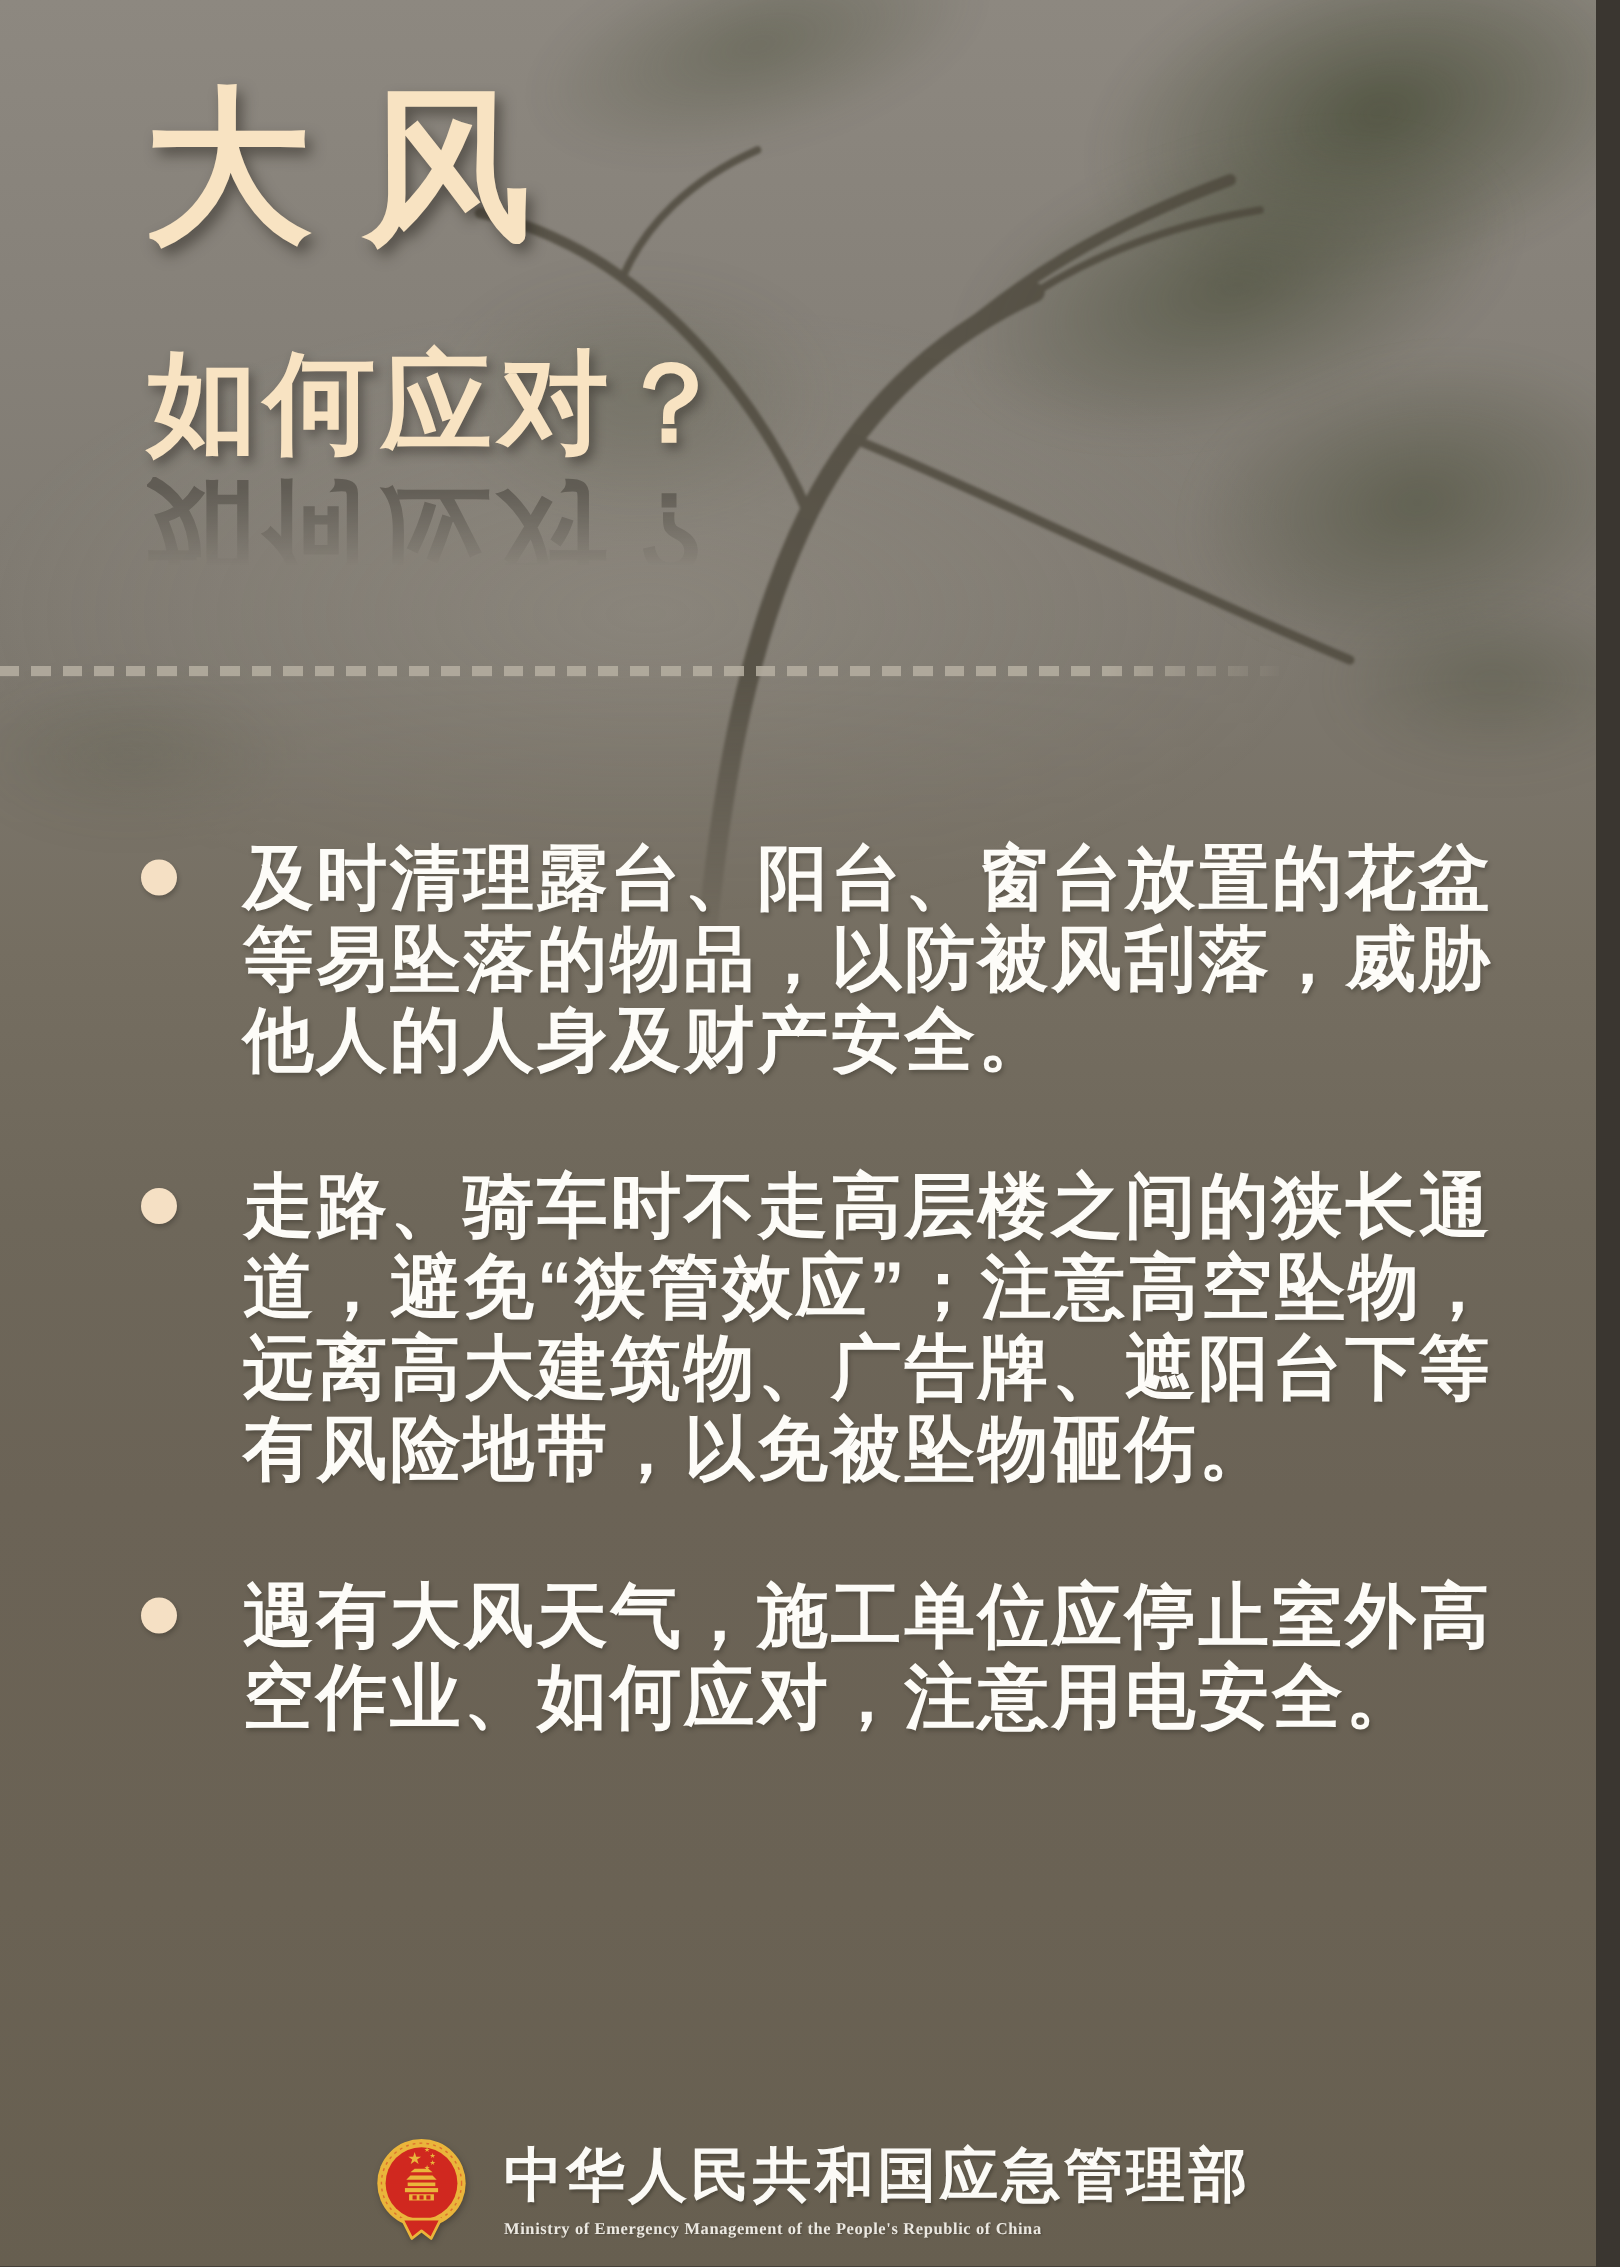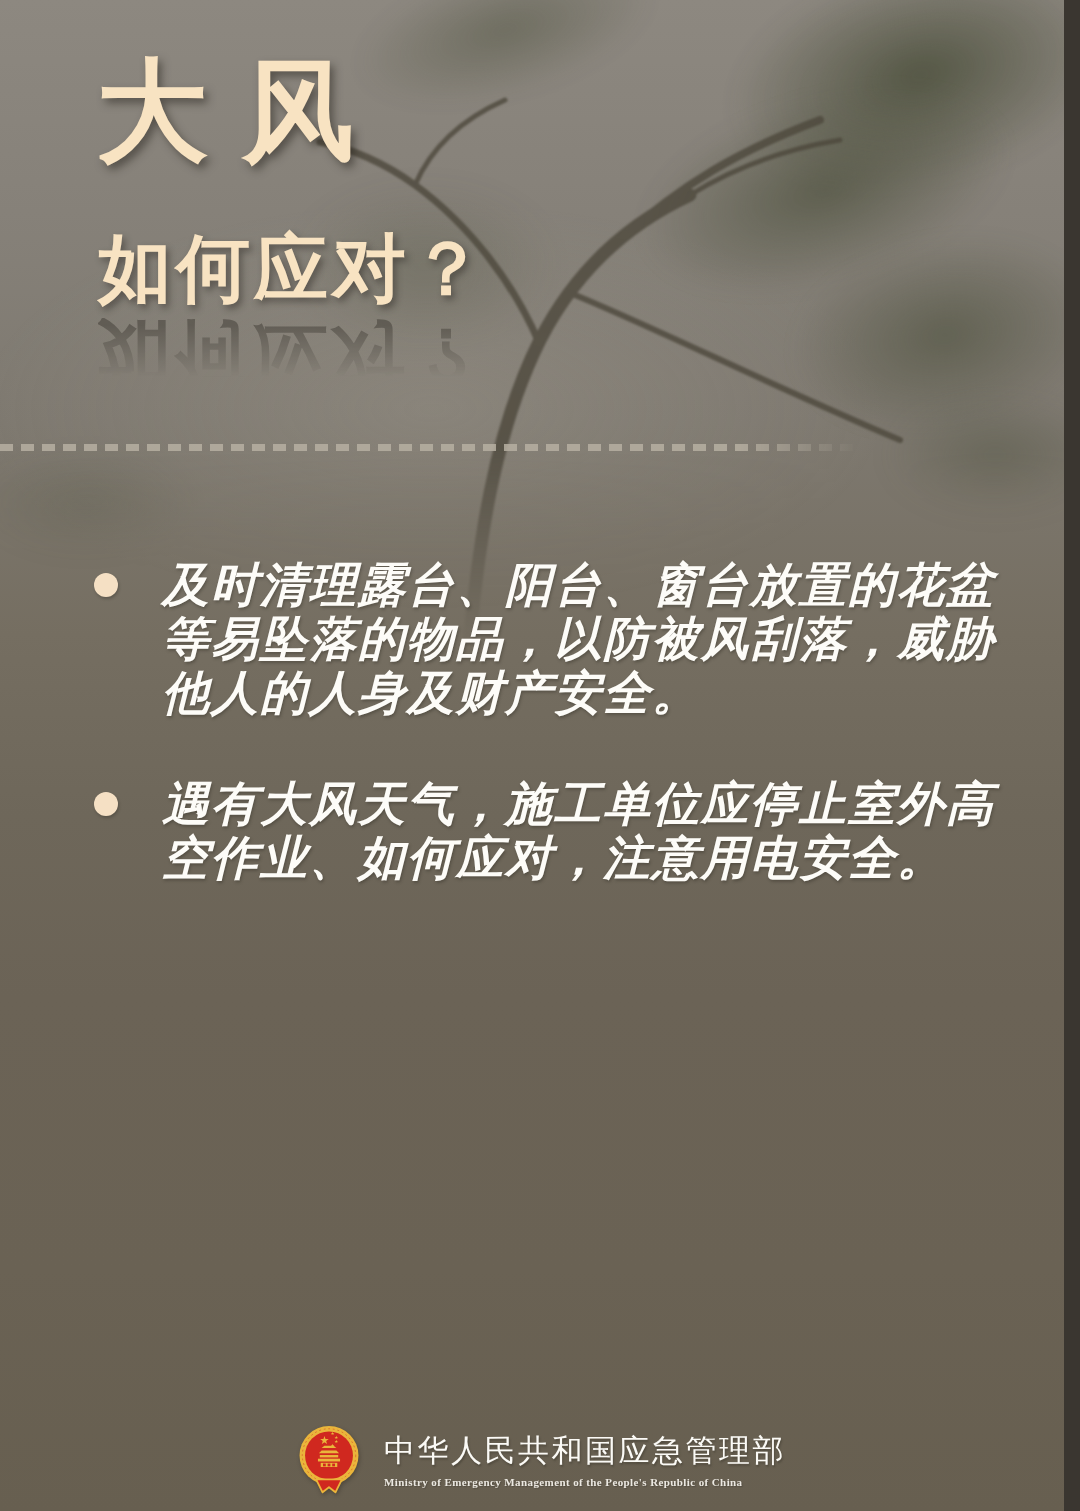--- a/index.html
+++ b/index.html
@@ -65,40 +65,40 @@
 
   
   .divider{
     position:absolute;left:0;top:444px;width:858px;height:7px;opacity:.85;
     background:repeating-linear-gradient(90deg, var(--divider,#b7b0a2) 0 13px, transparent 13px 21px);
     -webkit-mask-image:linear-gradient(90deg,#000 86%,transparent 100%);
             mask-image:linear-gradient(90deg,#000 86%,transparent 100%);
   }
 
   
-  .tips{position:absolute;left:94px;top:558px;width:920px;list-style:none;margin:0;padding:0;font-style:italic;}
+  .tips{position:absolute;left:94px;top:558px;width:920px;list-style:none;margin:0;padding:0;}
   .tip{display:flex;align-items:flex-start;gap:44px;margin-bottom:57px;}
   .dot{flex:none;width:24px;height:24px;border-radius:50%;margin-top:15px;
        background:var(--bullet-dot,#f5e0c4);box-shadow:1px 2px 3px rgba(40,36,30,.3);}
   .tip-text{
     margin:0;width:845px;
     font-size:47px;font-weight:700;line-height:54px;letter-spacing:2px;
     color:var(--body-text,#fdfcf8);
     text-shadow:1px 2px 3px rgba(40,36,30,.35);
   }
 
   
   .footer{
     position:absolute;left:0;top:1422px;width:1080px;
     display:flex;justify-content:center;align-items:center;gap:20px;
   }
   .emblem{flex:none;width:70px;height:78px;filter:drop-shadow(1px 2px 2px rgba(30,27,22,.35));}
   .footer-text{display:flex;flex-direction:column;}
   .ministry-cn{
-    font-size:31px;font-weight:400;letter-spacing:2.5px;line-height:1.1;
+    font-size:39px;font-weight:700;letter-spacing:2.5px;line-height:1.1;
     color:#fbfaf6;text-shadow:1px 2px 2px rgba(40,36,30,.35);
   }
   .ministry-en{
     margin-top:7px;font-family:"Liberation Serif","DejaVu Serif",serif;
     font-size:11px;font-weight:700;letter-spacing:.4px;color:#ece9e2;
     text-shadow:1px 1px 1px rgba(40,36,30,.3);
   }
 </style>
 </head>
 <body>
@@ -130,20 +130,24 @@
 
   <div class="divider"></div>
 
   <ul class="tips">
     <li class="tip">
       <span class="dot"></span>
       <p class="tip-text">及时清理露台、阳台、窗台放置的花盆等易坠落的物品，以防被风刮落，威胁他人的人身及财产安全。</p>
     </li>
     <li class="tip">
       <span class="dot"></span>
+      <p class="tip-text">走路、骑车时不走高层楼之间的狭长通道，避免“狭管效应”；注意高空坠物，远离高大建筑物、广告牌、遮阳台下等有风险地带，以免被坠物砸伤。</p>
+    </li>
+    <li class="tip">
+      <span class="dot"></span>
       <p class="tip-text">遇有大风天气，施工单位应停止室外高空作业、如何应对，注意用电安全。</p>
     </li>
   </ul>
 
   <div class="footer">
     <svg class="emblem" viewBox="0 0 76 84">
       <circle cx="38" cy="36" r="32" style="fill:var(--emblem-gold,#eab53b)"></circle>
       <circle cx="38" cy="36" r="26" style="fill:var(--emblem-red,#d0281f)"></circle>
       <circle cx="38" cy="36" r="29" fill="none" style="stroke:var(--emblem-red,#d0281f)" stroke-width="1" stroke-dasharray="2 3" opacity=".5"></circle>
       <text x="33" y="19" font-size="12" text-anchor="middle" dominant-baseline="central" style="fill:var(--emblem-gold,#eab53b)">★</text>

